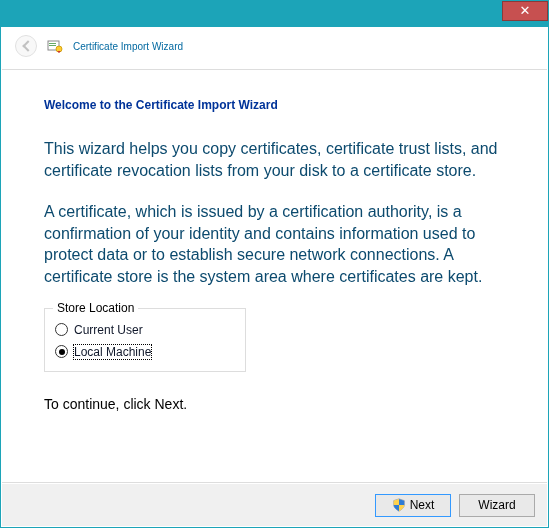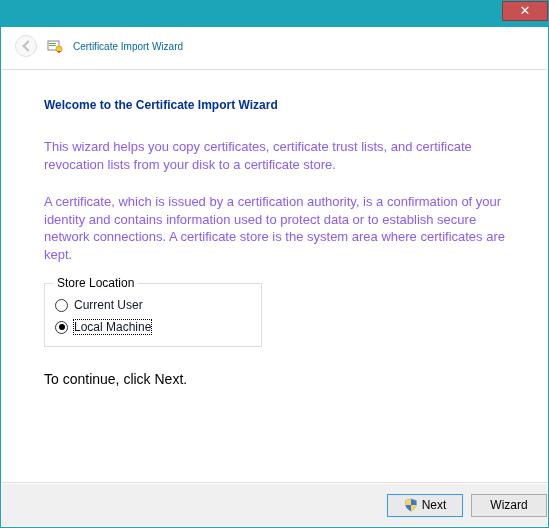--- a/index.html
+++ b/index.html
@@ -85,28 +85,28 @@
     border-bottom: 1px solid #ddd;
     padding: 28px 42px 10px 42px;
   }
   .page-heading {
     color: #003399;
     font-size: 12px;
     font-weight: 600;
     margin-bottom: 26px;
   }
   .para {
-    color: #8b5cf6;
-    font-size: 13px;
+    color: #0c4a6e;
+    font-size: 16px;
     line-height: 1.35;
     margin-bottom: 20px;
   }
   .fieldset {
     border: 1px solid #ddd;
-    width: 218px;
+    width: 202px;
     padding: 6px 10px 12px 10px;
     position: relative;
     margin-top: 18px;
     margin-bottom: 24px;
   }
   .legend {
     position: absolute;
     top: -8px;
     left: 8px;
     background: #fff;
@@ -142,20 +142,21 @@
   .footer {
     position: absolute;
     left: 1px;
     right: 1px;
     bottom: 1px;
     height: 42px;
     background: #f0f0f0;
     display: flex;
     justify-content: flex-end;
     align-items: center;
+    padding-right: 12px;
     gap: 8px;
   }
   .btn {
     min-width: 76px;
     height: 23px;
     background: #e9e9e9;
     border: 1px solid #aaa;
     display: inline-flex;
     align-items: center;
     justify-content: center;

